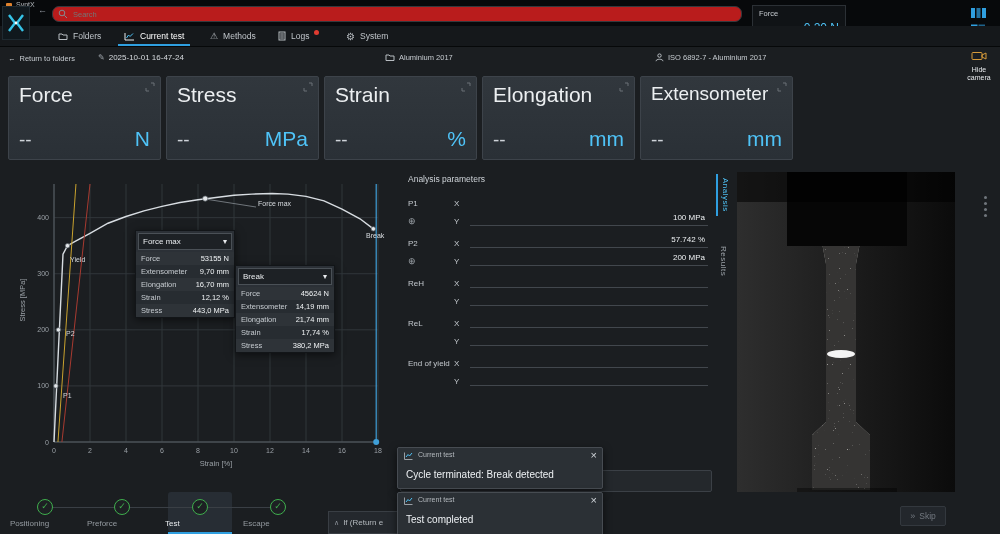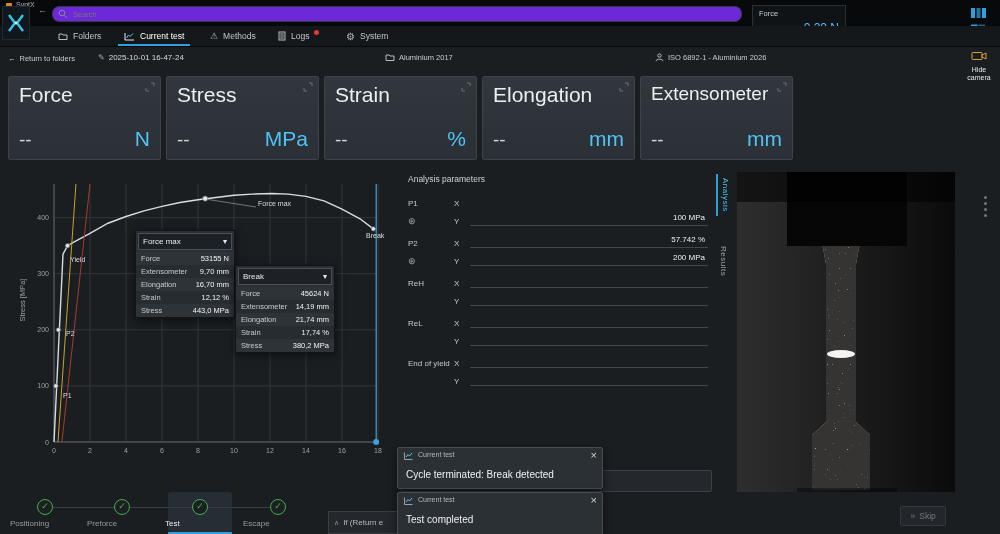--- a/index.html
+++ b/index.html
@@ -6,21 +6,21 @@
   body{font-family:"Liberation Sans",sans-serif;color:#d5d9dd}
   .app{position:relative;width:1000px;height:534px;overflow:hidden;background:#1b1e21}
   .abs{position:absolute}
   .flex{display:flex;align-items:center}
   
   .titlebar{left:0;top:0;width:1000px;height:26px;background:#07090b}
   .menubar{left:0;top:26px;width:1000px;height:20px;background:#15181b;border-bottom:1px solid #060809}
   .menu-item{position:absolute;top:0;height:20px;display:flex;align-items:center;gap:5px;font-size:8.5px;color:#c1c6cb;padding:0 6px;cursor:default}
   .menu-item.active{color:#fff}
   .tab-underline{position:absolute;left:0;right:0;bottom:0;height:2px;background:#2f9fe0}
-  .search-wrap{position:absolute;left:52px;top:6px;width:688px;height:14px;background:#6d28d9;border:1px solid #35393e;border-radius:7px}
+  .search-wrap{position:absolute;left:52px;top:6px;width:688px;height:14px;background:#b91c1c;border:1px solid #35393e;border-radius:7px}
   .search-wrap input{position:absolute;left:18px;top:0;width:650px;height:12px;background:transparent;border:0;outline:none;color:#aeb4b9;font-size:7.5px;font-family:"Liberation Sans",sans-serif}
   .readout{position:absolute;top:5px;height:34px;background:#101316;border:1px solid #2b3035;box-sizing:border-box}
   .readout .lbl{position:absolute;left:6px;top:3px;font-size:7.5px;color:#c6cbd0}
   .readout .val{position:absolute;right:6px;bottom:3px;font-size:12px;color:#4fc3f7}
   
   .sub-item{position:absolute;display:flex;align-items:center;gap:4px;font-size:7.5px;color:#c6cbd0}
   
   .card{position:absolute;top:76px;width:153px;height:84px;background:linear-gradient(#31373d,#2a3036);border:1px solid #3d434a;border-radius:2px;box-sizing:border-box}
   .card .clabel{position:absolute;left:10px;top:6px;font-size:21px;font-weight:300;color:#eceff1}
   .card .cval{position:absolute;left:10px;bottom:8px;font-size:19px;color:#cfd4d9}
@@ -142,21 +142,21 @@
     <svg width="10" height="9" viewBox="0 0 10 9">
         <path d="M1 2h3l1 1h4v4.5H1z" fill="none" stroke="#b8bdc2"></path>
       </svg>
     <span>Aluminium 2017</span>
   </div>
   <div class="sub-item" style="left:655px;top:53px">
     <svg width="9" height="9" viewBox="0 0 9 9">
         <circle cx="4.5" cy="2.6" r="1.7" fill="none" stroke="#b8bdc2"></circle>
         <path d="M1 8.2c0-2.6 7-2.6 7 0" fill="none" stroke="#b8bdc2"></path>
       </svg>
-    <span>ISO 6892-1 - Aluminium 2026</span>
+    <span>ISO 6892-7 - Aluminium 2017</span>
   </div>
   <div class="abs" style="left:960px;top:48px;width:38px;text-align:center">
     <svg width="16" height="12" viewBox="0 0 16 12">
         <rect x="1" y="2.5" width="10" height="7" rx="1" fill="none" stroke="#d79b3a"></rect>
         <path d="M11 5l4-2v6l-4-2z" fill="none" stroke="#d79b3a"></path>
       </svg>
     <div style="font-size:7px;line-height:8px;color:#e8ebee">Hide camera</div>
   </div>
 
   <div class="card" style="left:8px">
@@ -240,20 +240,21 @@
         <line x1="368.2" y1="14" x2="368.2" y2="272" stroke="#3f9fd8" stroke-width="1.2"></line>
         <circle cx="368.2" cy="272" r="3" fill="#3f9fd8"></circle>
         <line x1="197" y1="29" x2="248" y2="37" stroke="#878d93" stroke-width="0.8"></line>
         <circle cx="59.5" cy="75.69565217391303" r="2.2" fill="#e3e6e9" stroke="#5a6168" stroke-width="0.7"></circle>
         <circle cx="197.2" cy="28.58260869565217" r="2.6" fill="#e3e6e9" stroke="#5a6168" stroke-width="0.7"></circle>
         <circle cx="365.32" cy="58.86956521739131" r="2.2" fill="#e3e6e9" stroke="#5a6168" stroke-width="0.7"></circle>
         <circle cx="47.89" cy="215.91304347826087" r="2.2" fill="#e3e6e9" stroke="#5a6168" stroke-width="0.7"></circle>
         <circle cx="50.428" cy="159.82608695652175" r="2.2" fill="#e3e6e9" stroke="#5a6168" stroke-width="0.7"></circle>
       </svg>
     <div class="axis-label" style="left:10px;top:175px;width:90px;text-align:center;transform:rotate(-90deg);transform-origin:0 0">Stress [MPa]</div>
+    <div class="axis-label" style="left:46px;top:289px;width:324px;text-align:center">Strain [%]</div>
     <span class="anno" style="left:62px;top:86px">Yield</span>
     <span class="anno" style="left:250px;top:30px;color:#d8dce0">Force max</span>
     <span class="anno" style="left:358px;top:62px;color:#d8dce0">Break</span>
     <span class="anno" style="left:55px;top:222px">P1</span>
     <span class="anno" style="left:58px;top:160px">P2</span>
 
     <div class="ttbox" style="left:127px;top:60px">
       <div class="ttsel">
         <span>Force max</span>
         <span>▾</span>

